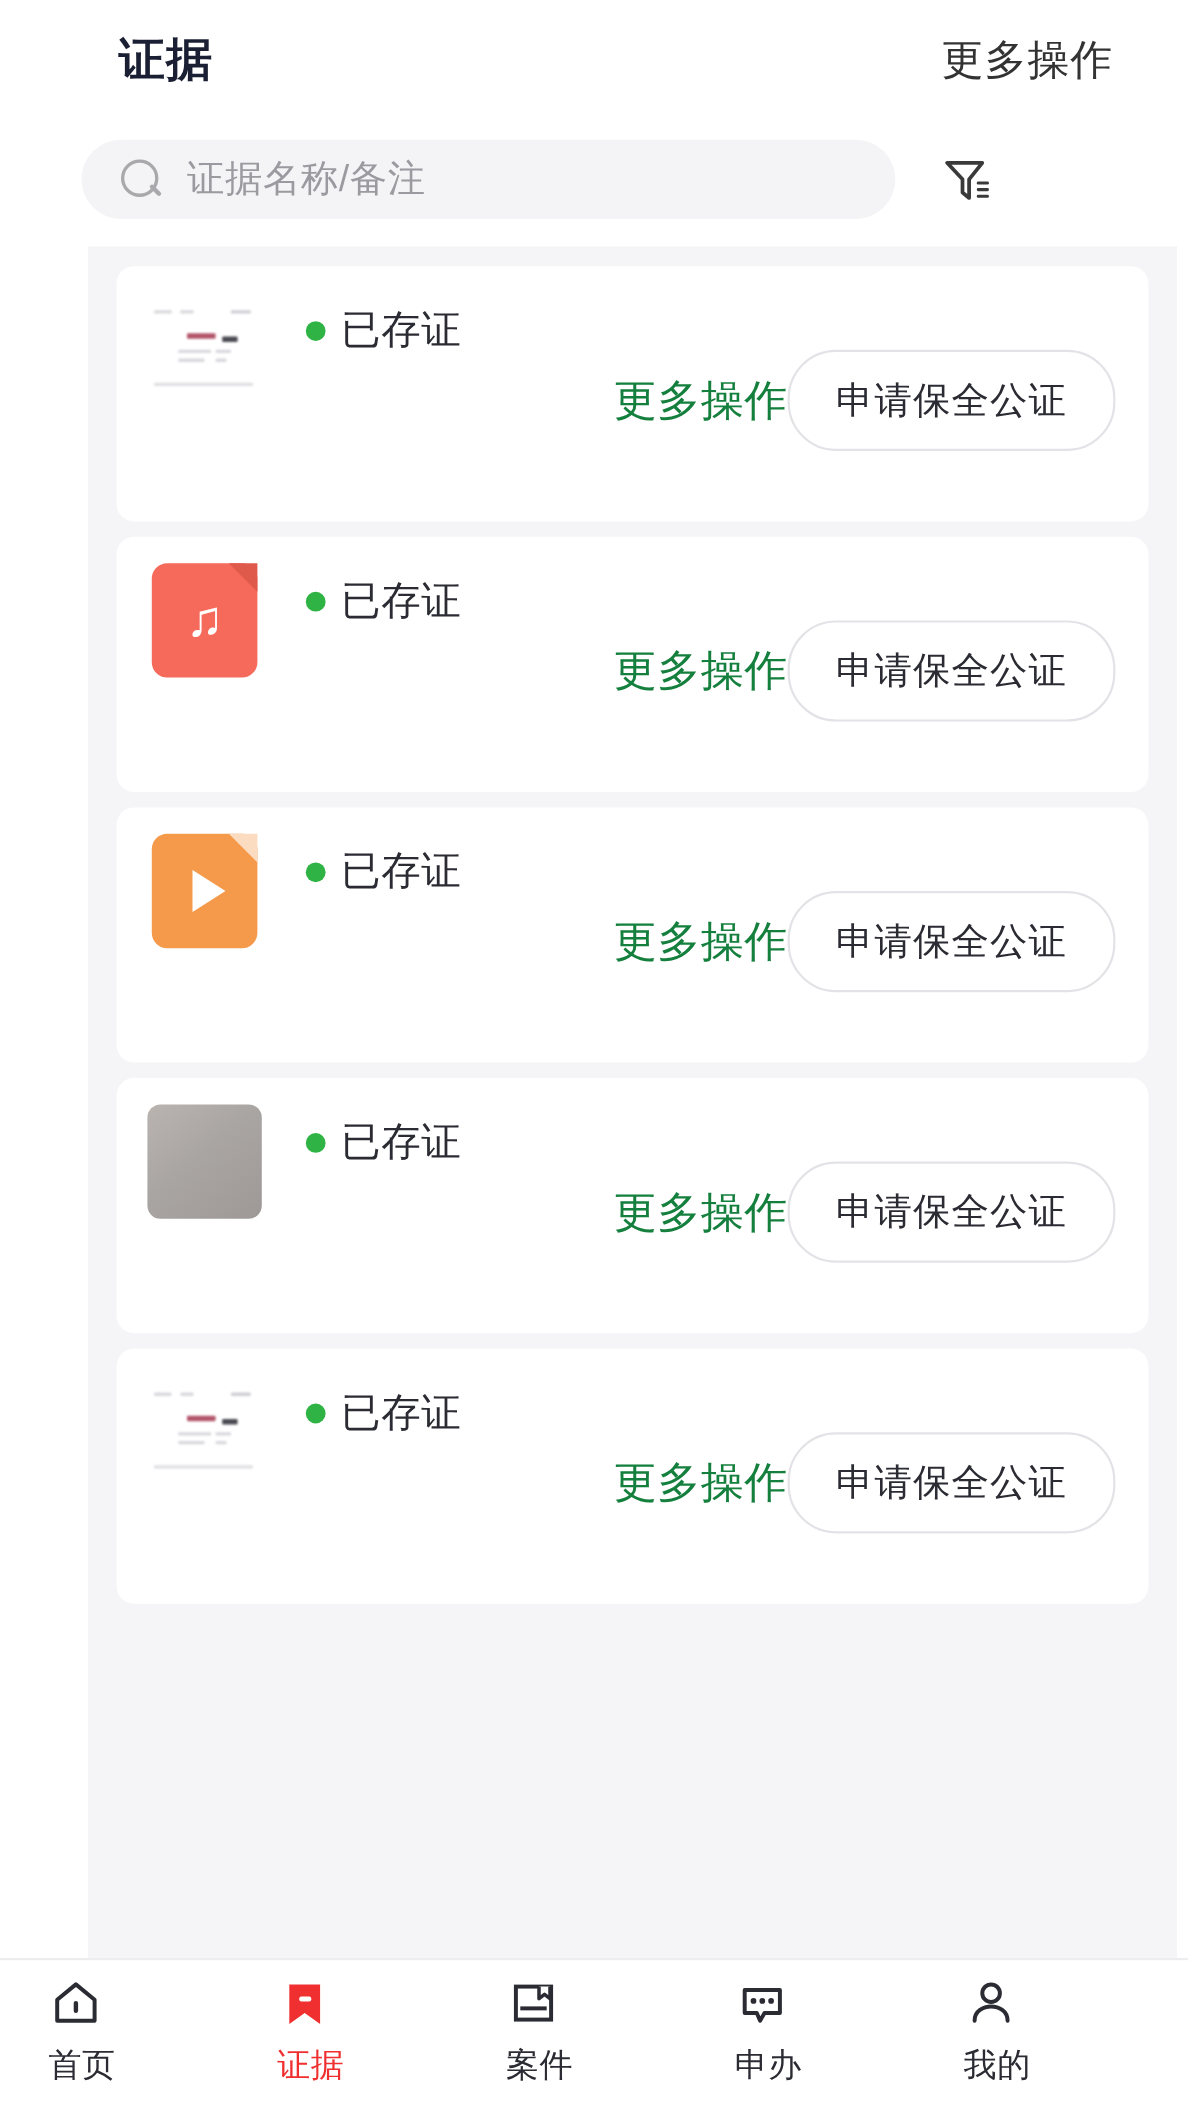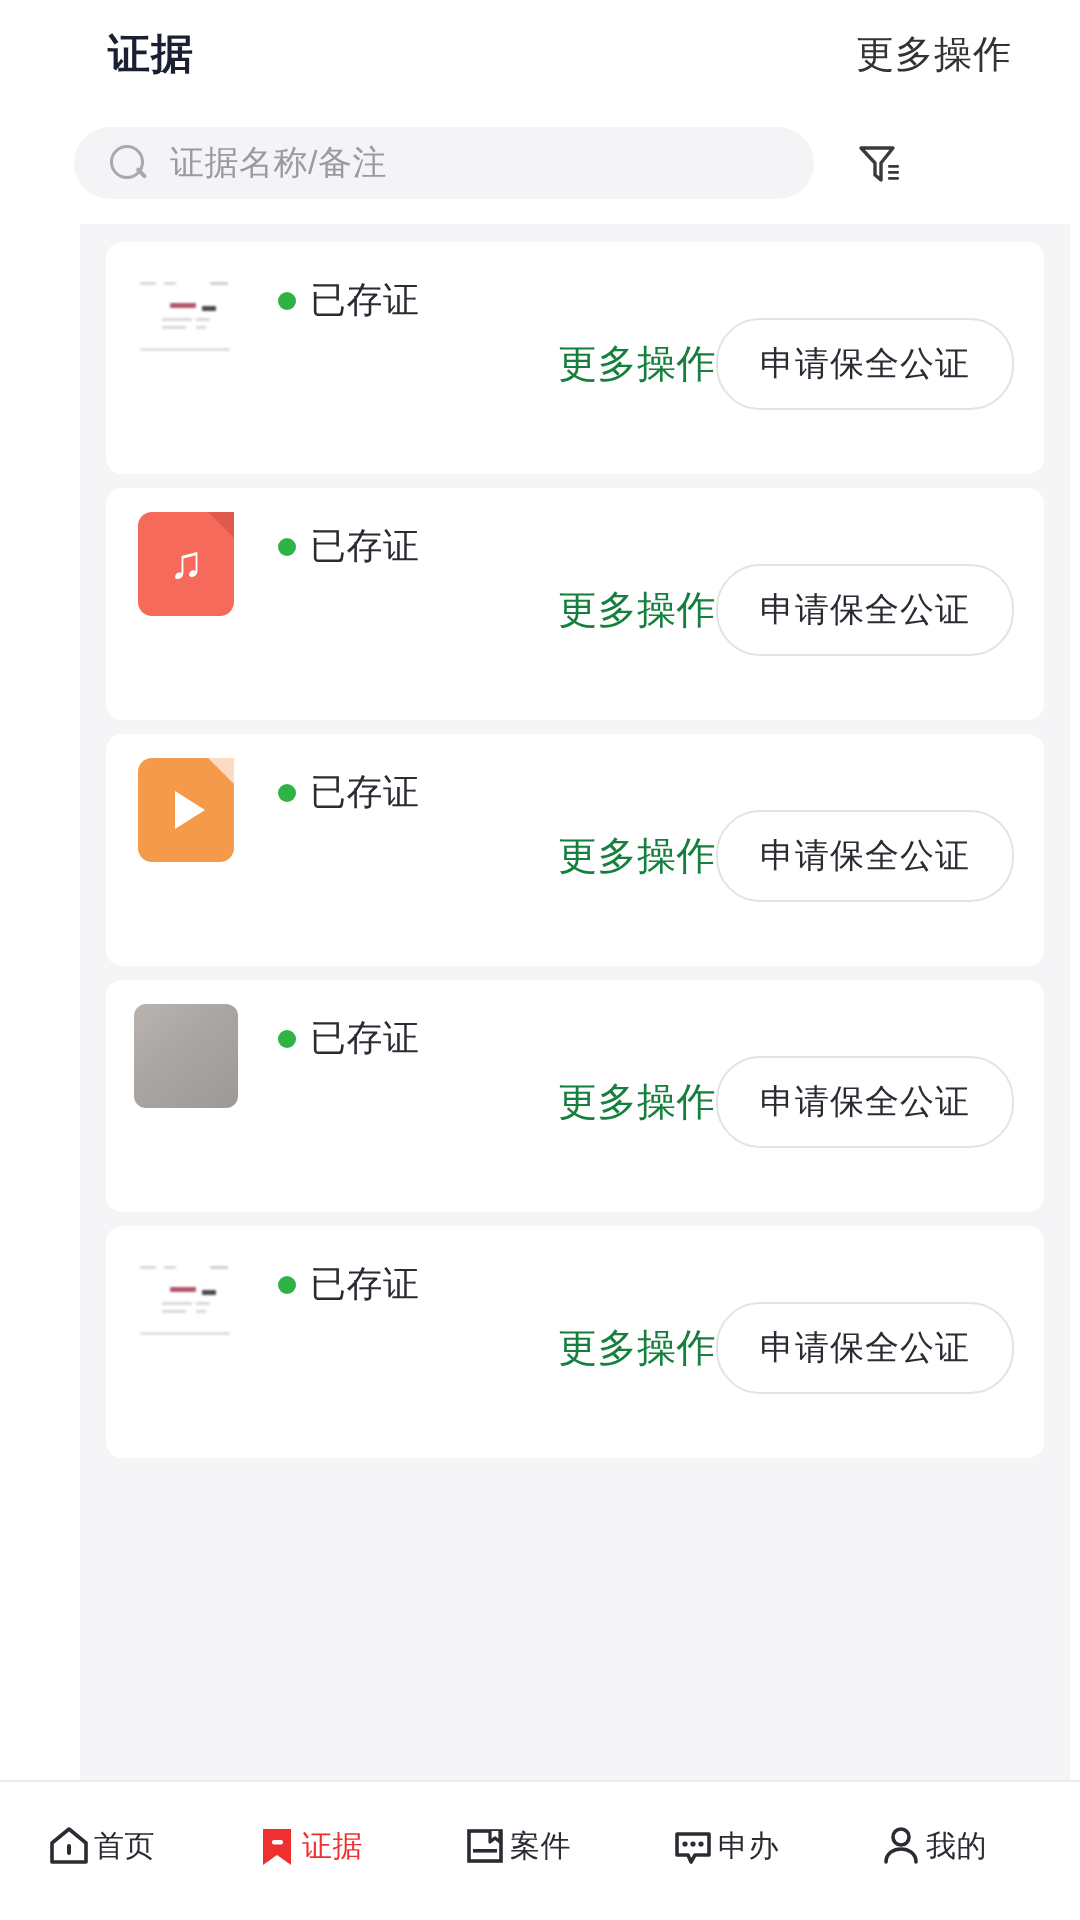--- a/index.html
+++ b/index.html
@@ -268,23 +268,23 @@
     flex: 0 0 140px;
     background: #ffffff;
     border-top: 2px solid #ededf0;
     display: flex;
     align-items: center;
     justify-content: space-around;
     padding: 0 20px 10px 20px;
   }
   .tab-item {
     display: flex;
-    flex-direction: row;
-    align-items: center;
-    gap: 0;
+    flex-direction: column;
+    align-items: flex-start;
+    gap: 10px;
     width: 160px;
   }
   .tab-ico { height: 52px; display: flex; align-items: center; justify-content: center; }
   .tab-label { font-size: 30px; color: #2b2b33; letter-spacing: 0.5px; }
   .tab-item.active .tab-label { color: #f03030; }
 </style>
 </head>
 <body>
 
 <div class="screen">

